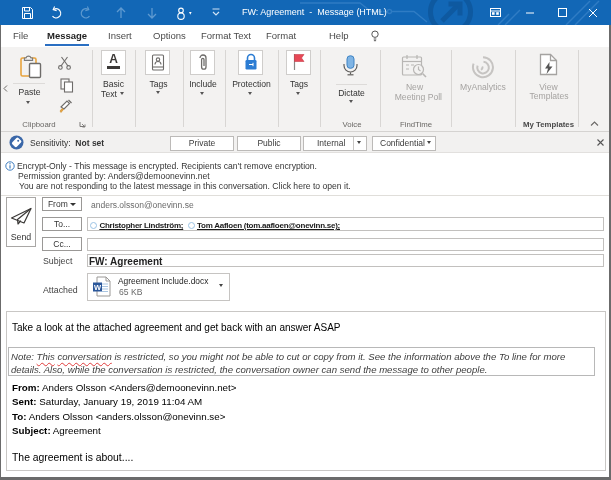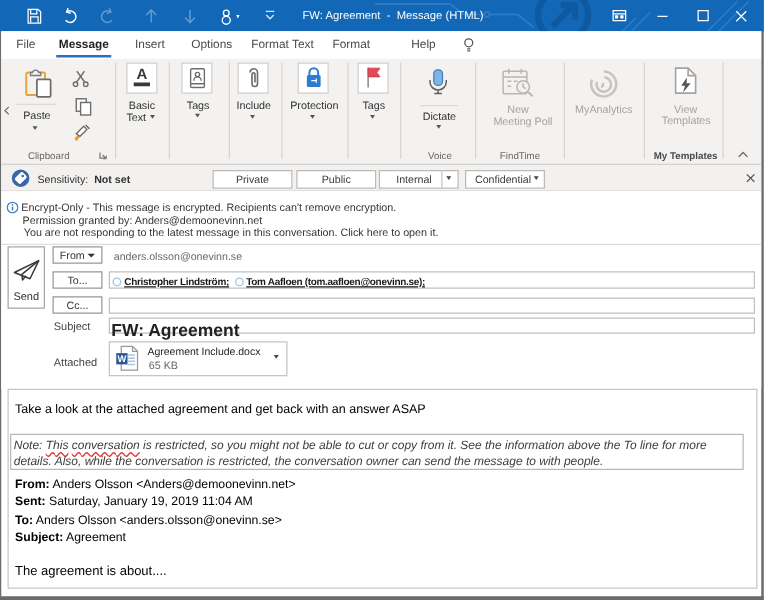--- a/index.html
+++ b/index.html
@@ -326,21 +326,21 @@
       <span style="text-decoration:underline;font-weight:bold;font-size:8px;letter-spacing:-0.25px;">Christopher Lindström;</span>
       <span style="display:inline-block;width:7px;height:7px;border:1.2px solid #9cc3e5;border-radius:50%;vertical-align:-1px;margin-left:2px;"></span>
       <span style="text-decoration:underline;font-weight:bold;font-size:8px;letter-spacing:-0.25px;">Tom Aafloen (tom.aafloen@onevinn.se);</span>
     </div>
 
     <div class="fieldbtn" style="top:41px;">Cc...</div>
     <div class="fieldbox" style="top:41.5px;height:13px;"></div>
 
     <div class="abs" style="left:42px;top:60px;font-size:8.8px;color:#444;">Subject</div>
     <div class="fieldbox" style="top:58px;height:13px;"></div>
-    <div class="abs" style="left:88px;top:60px;font-size:14px;font-weight:bold;color:#222;">FW: Agreement</div>
+    <div class="abs" style="left:88px;top:60px;font-size:10px;font-weight:bold;color:#222;">FW: Agreement</div>
 
     <div class="abs" style="left:42px;top:89px;font-size:8.8px;color:#444;">Attached</div>
     <div class="abs" style="left:86px;top:76.5px;width:143px;height:28px;border:1px solid #c6c4c2;background:#fff;"></div>
     <svg class="abs" style="left:91px;top:80px;" width="21" height="21" viewBox="0 0 21 21">
       <path d="M5 1 h9 l4 4 v15 h-13 z" fill="#fff" stroke="#9a9896" stroke-width="1"></path>
       <path d="M14 1 v4 h4" fill="none" stroke="#9a9896" stroke-width="1"></path>
       <g stroke="#a9c5e1" stroke-width="1.2">
         <path d="M10 8 h6 M10 10.5 h6 M10 13 h6 M10 15.5 h6"></path>
       </g>
       <rect x="1" y="6.5" width="9" height="9" fill="#2b579a"></rect>
@@ -349,21 +349,21 @@
     <div class="abs" style="left:117px;top:80px;font-size:8.4px;color:#252525;">Agreement Include.docx</div>
     <div class="abs" style="left:118px;top:91px;font-size:8.6px;color:#6a6a6a;text-align:center;">65 KB</div>
     <div class="caret" style="left:218px;top:88px;border-top-color:#444;"></div>
   </div>
 
   <div id="bodyarea">
     <div class="abs" style="left:5px;top:10px;font-size:10px;color:#000;">Take a look at the attached agreement and get back with an answer ASAP</div>
     <div class="abs" style="left:1px;top:35px;width:587px;height:29px;border:1px solid #b8b8b8;"></div>
     <div class="abs" style="left:4px;top:38px;white-space:nowrap;font-size:9.6px;font-style:italic;color:#3d3d3d;line-height:13.2px;">
         <div>Note: <span class="sq">This</span> <span class="sq">conversation</span> is restricted, so you might not be able to cut or copy from it. See the information above the To line for more</div>
-        <div>details. Also, while the conversation is restricted, the conversation owner can send the message to with people.</div>
+        <div>details. Also, while the conversation is restricted, the conversation owner can send the message to other people.</div>
       </div>
     <div class="abs" style="left:5px;top:69px;font-size:9.8px;color:#000;line-height:14.3px;">
       <div><b>From:</b> Anders Olsson &lt;Anders@demoonevinn.net&gt;</div>
       <div><b>Sent:</b> Saturday, January 19, 2019 11:04 AM</div>
       <div><b>To:</b> Anders Olsson &lt;anders.olsson@onevinn.se&gt;</div>
       <div><b>Subject:</b> Agreement</div>
     </div>
     <div class="abs" style="left:5px;top:140px;font-size:10.4px;color:#000;">The agreement is about....</div>
   </div>
 

